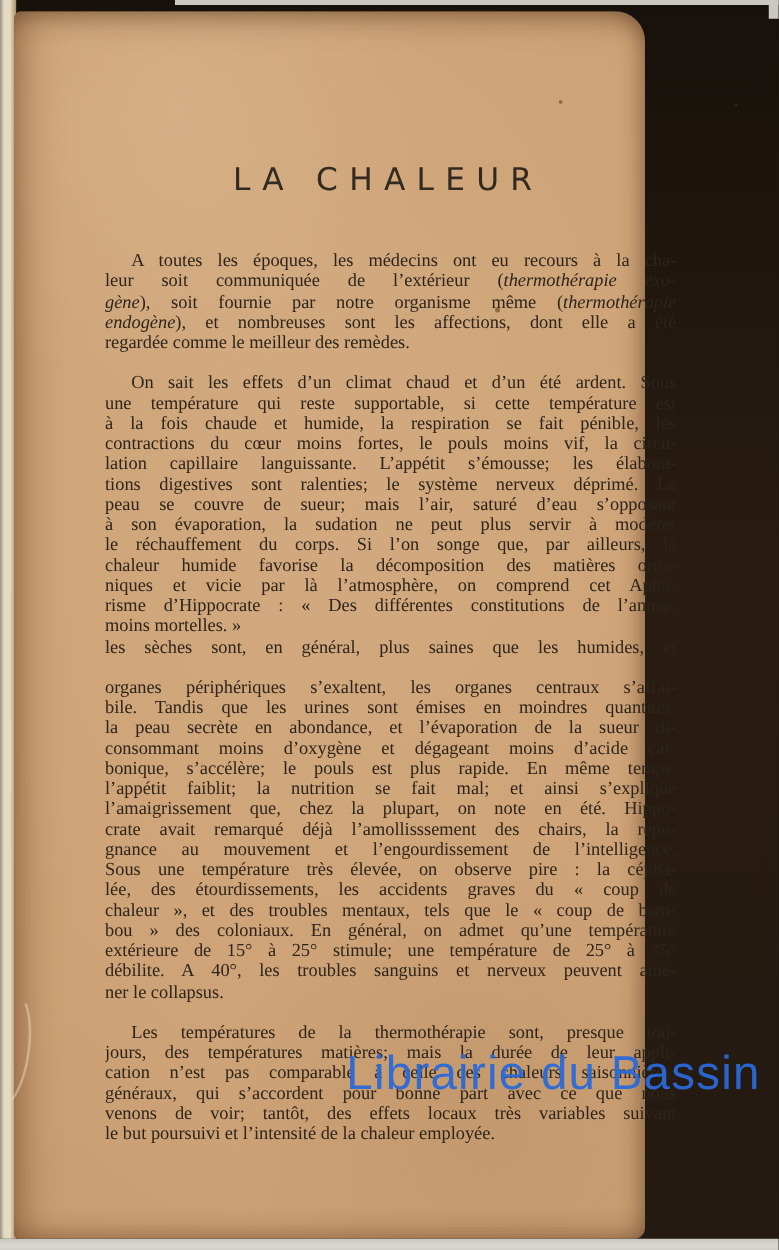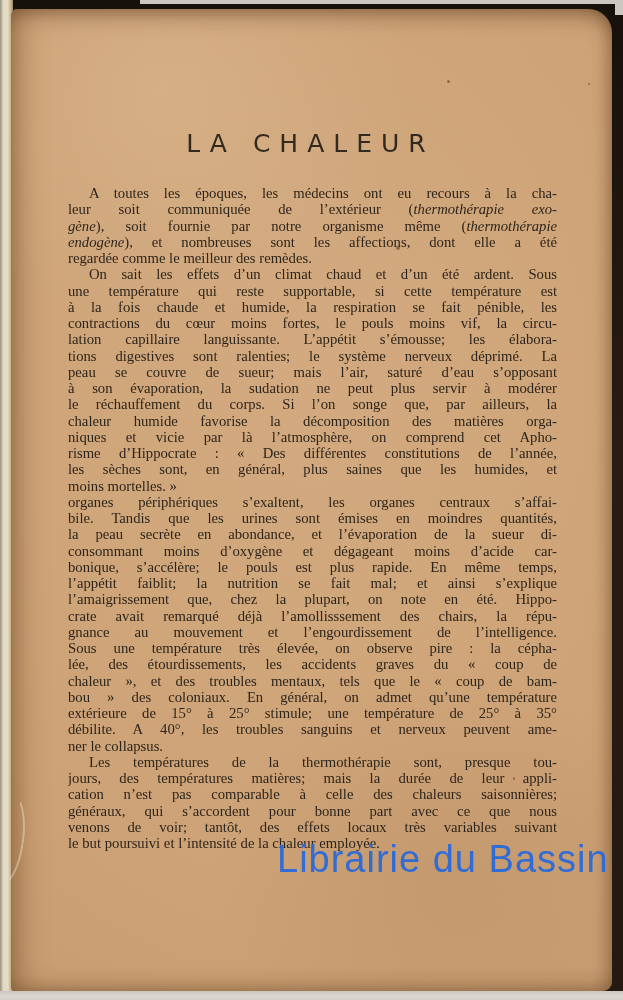--- a/index.html
+++ b/index.html
@@ -19,40 +19,40 @@
 
   
   .edge-left{position:absolute;left:0;top:0;bottom:9px;width:13px;z-index:1;
     background:linear-gradient(90deg,#968f83 0%,#e3d9c0 25%,#e6dcc4 60%,#b49a77 95%,#8a7154 100%);}
 
   
   .strip-bottom{position:absolute;left:0;right:0;bottom:0;height:9px;
     background:linear-gradient(180deg,#c9c6c0,#dbd8d3 55%,#d3d0cb);z-index:2;}
 
   
-  .page{position:absolute;left:11px;top:9px;width:601px;height:982px;z-index:2;
+  .page{position:absolute;left:11px;top:9px;width:505px;height:982px;z-index:2;
     border-radius:6px 24px 9px 4px;
     background:
       radial-gradient(55% 30% at 72% 88%, rgba(120,75,40,.10), rgba(0,0,0,0) 70%),
       radial-gradient(60% 35% at 25% 8%, rgba(255,238,205,.14), rgba(0,0,0,0) 70%),
       radial-gradient(120% 95% at 50% 38%, #d3aa80 0%, #cda276 55%, #c3986e 100%);
     box-shadow:
       inset 20px 0 32px -14px rgba(100,58,24,.45),
       inset -10px 0 18px -8px rgba(80,45,20,.38),
       inset 0 14px 26px -14px rgba(60,35,15,.55),
       inset 0 -12px 22px -12px rgba(85,48,20,.38);}
 
   .title{position:absolute;left:55px;top:103px;width:489px;
     text-align:center;
     font-family:"DejaVu Sans",sans-serif;font-size:25px;font-weight:500;
     letter-spacing:9px;color:var(--title,#332a1f);}
 
   .body-text{position:absolute;left:57px;top:176px;width:489px;
     color:var(--text,#2d251b);font-size:14.7px;}
-  .para{margin:0;}
+  .para{margin:16px;}
   .line{height:16.25px;line-height:16.25px;overflow:hidden;
     text-align:justify;text-align-last:left;}
   .line.just{text-align-last:justify;}
   .line.indent{padding-left:21px;}
 
   
   .speck{position:absolute;border-radius:50%;background:rgba(90,55,25,.55);z-index:3;}
   .speck.s1{left:396px;top:246px;width:4px;height:4px;}
   .speck.s2{left:447px;top:80px;width:3px;height:3px;}
   .speck.s3{left:513px;top:777px;width:2px;height:3px;}
@@ -93,22 +93,22 @@
           <div class="line just">à la fois chaude et humide, la respiration se fait pénible, les</div>
           <div class="line just">contractions du cœur moins fortes, le pouls moins vif, la circu-</div>
           <div class="line just">lation capillaire languissante. L’appétit s’émousse; les élabora-</div>
           <div class="line just">tions digestives sont ralenties; le système nerveux déprimé. La</div>
           <div class="line just">peau se couvre de sueur; mais l’air, saturé d’eau s’opposant</div>
           <div class="line just">à son évaporation, la sudation ne peut plus servir à modérer</div>
           <div class="line just">le réchauffement du corps. Si l’on songe que, par ailleurs, la</div>
           <div class="line just">chaleur humide favorise la décomposition des matières orga-</div>
           <div class="line just">niques et vicie par là l’atmosphère, on comprend cet Apho-</div>
           <div class="line just">risme d’Hippocrate : « Des différentes constitutions de l’année,</div>
+          <div class="line">moins mortelles. »</div>
           <div class="line just">les sèches sont, en général, plus saines que les humides, et</div>
-          <div class="line">moins mortelles. »</div>
         </div>
         <div class="para">
           <div class="line just">organes périphériques s’exaltent, les organes centraux s’affai-</div>
           <div class="line just">bile. Tandis que les urines sont émises en moindres quantités,</div>
           <div class="line just">la peau secrète en abondance, et l’évaporation de la sueur di-</div>
           <div class="line just">consommant moins d’oxygène et dégageant moins d’acide car-</div>
           <div class="line just">bonique, s’accélère; le pouls est plus rapide. En même temps,</div>
           <div class="line just">l’appétit faiblit; la nutrition se fait mal; et ainsi s’explique</div>
           <div class="line just">l’amaigrissement que, chez la plupart, on note en été. Hippo-</div>
           <div class="line just">crate avait remarqué déjà l’amollisssement des chairs, la répu-</div>

